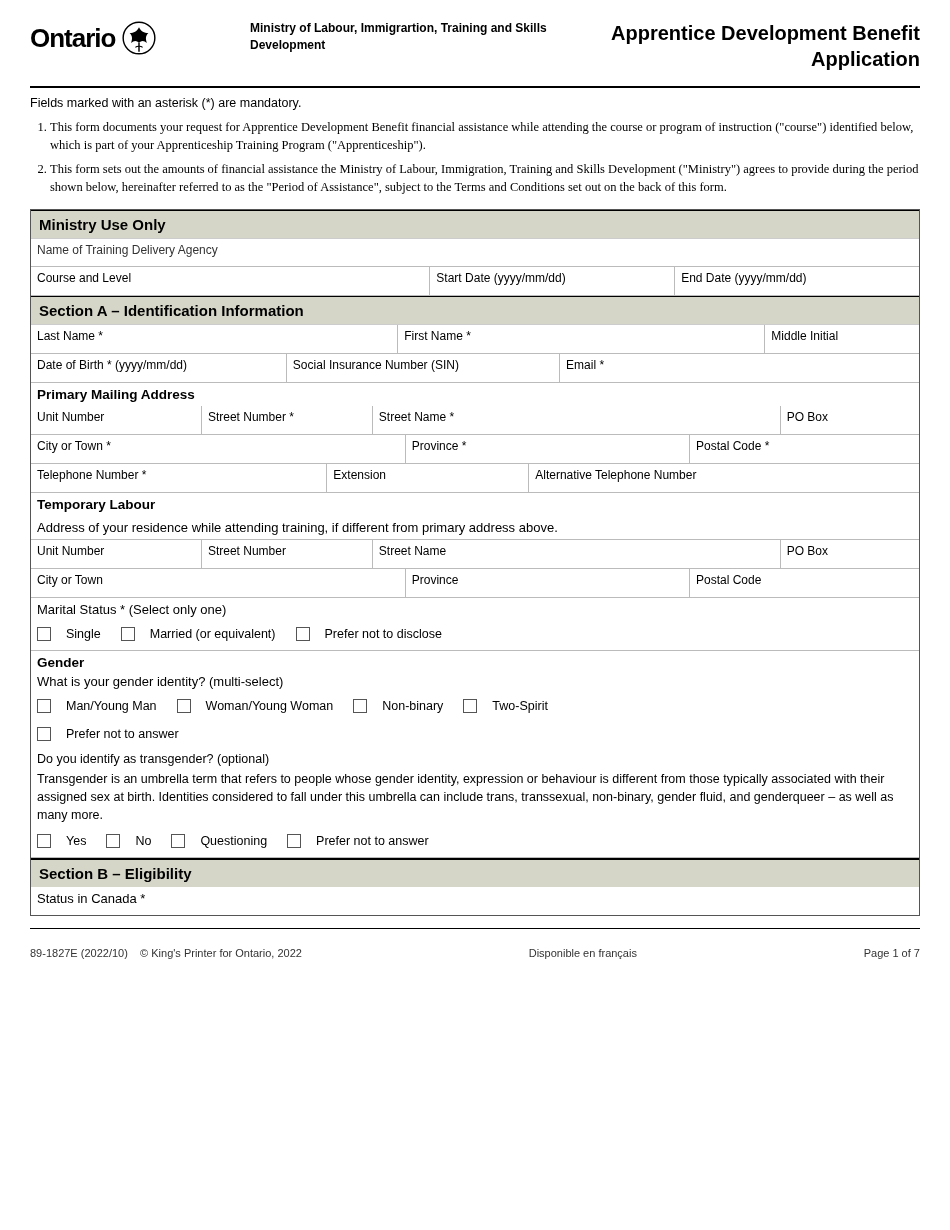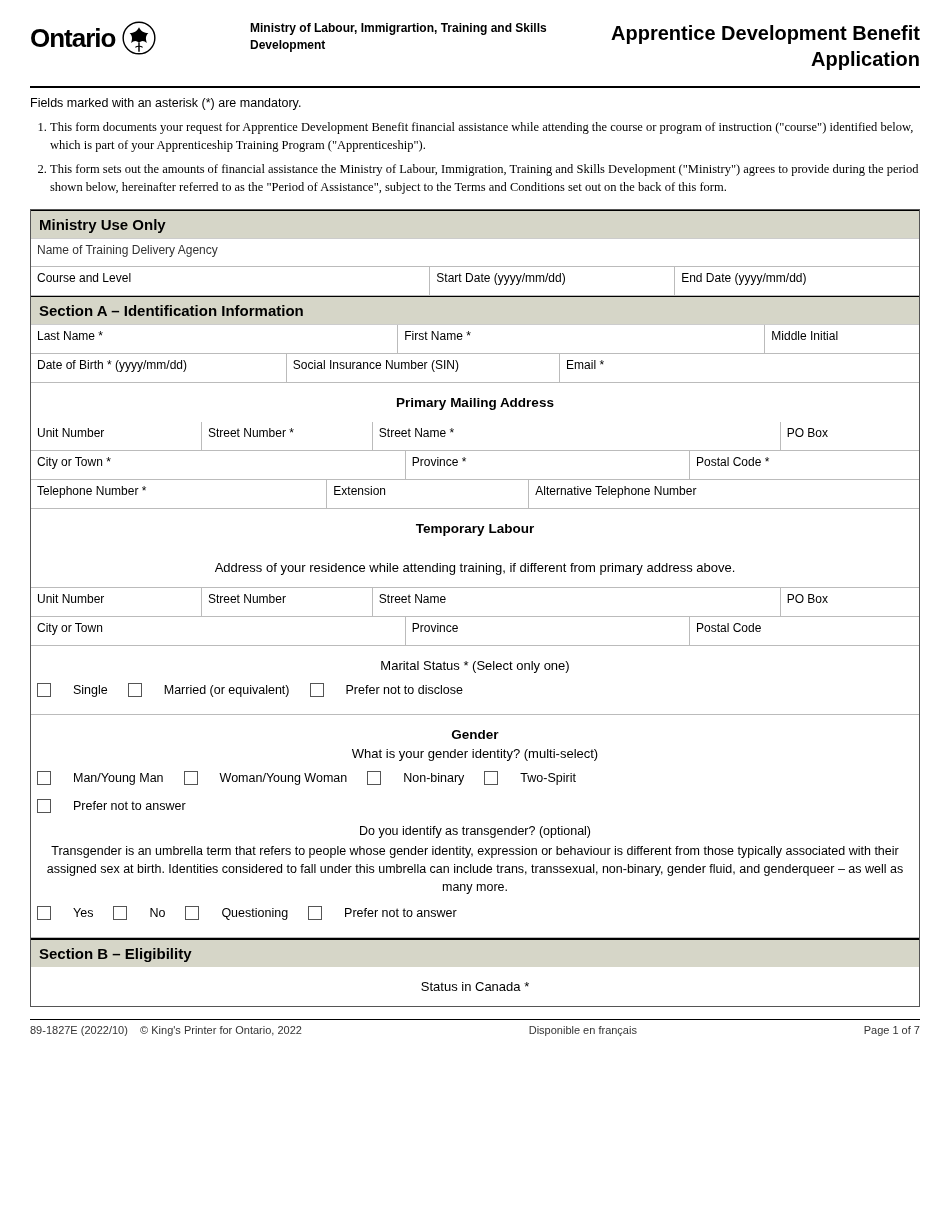--- a/index.html
+++ b/index.html
@@ -87,21 +87,21 @@
     .checkbox-row {
       display: flex;
       align-items: center;
       gap: 20px;
       padding: 5px 0;
       flex-wrap: wrap;
     }
     .checkbox-item {
       display: flex;
       align-items: center;
-      gap: 22px;
+      gap: 15px;
       font-size: 12.5px;
     }
     .checkbox-box {
       width: 14px;
       height: 14px;
       border: 1.5px solid #555;
       display: inline-block;
       flex-shrink: 0;
     }
 
@@ -145,32 +145,32 @@
     }
 
     
     .footer {
       display: flex;
       justify-content: space-between;
       font-size: 11px;
       color: #333;
       margin-top: 12px;
       border-top: 1px solid #000;
-      padding-top: 4px;
+      padding-top: 18px;
     }
 
     .specify-line {
       border-bottom: 1px solid #000;
       display: inline-block;
       width: 300px;
       margin-left: 5px;
       vertical-align: bottom;
     }
 
-    .pad-section { padding: 12px 6px; text-align: center; }
+    .pad-section { padding: 4px 6px; }
   </style>
 </head>
 <body>
 
 <div class="header">
   <div class="logo-area">
     <span class="ontario-logo">Ontario</span>
 
     <svg class="trillium" viewBox="0 0 50 50" xmlns="http://www.w3.org/2000/svg">
       <circle cx="25" cy="25" r="22" stroke="#000" stroke-width="2" fill="none"></circle>

